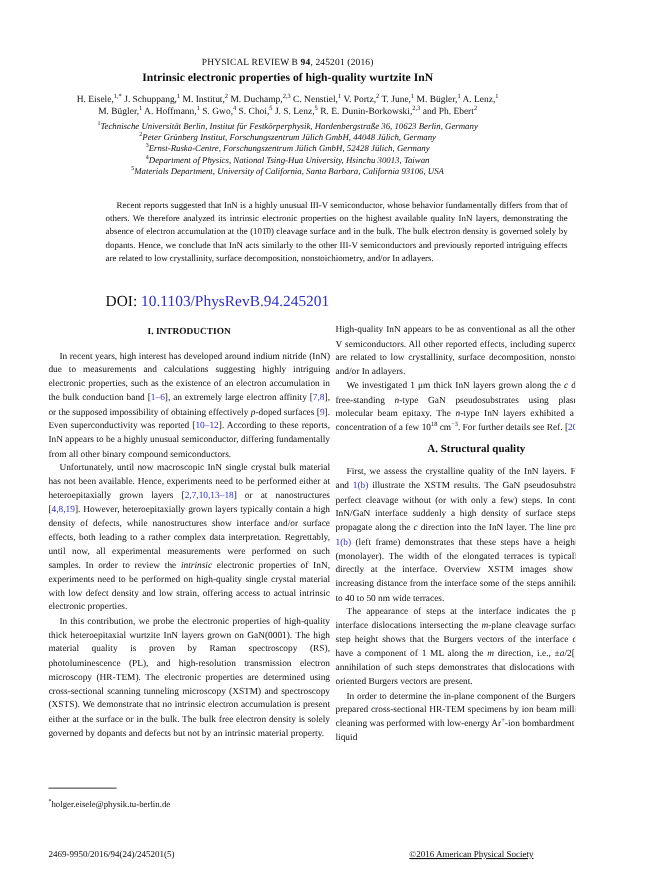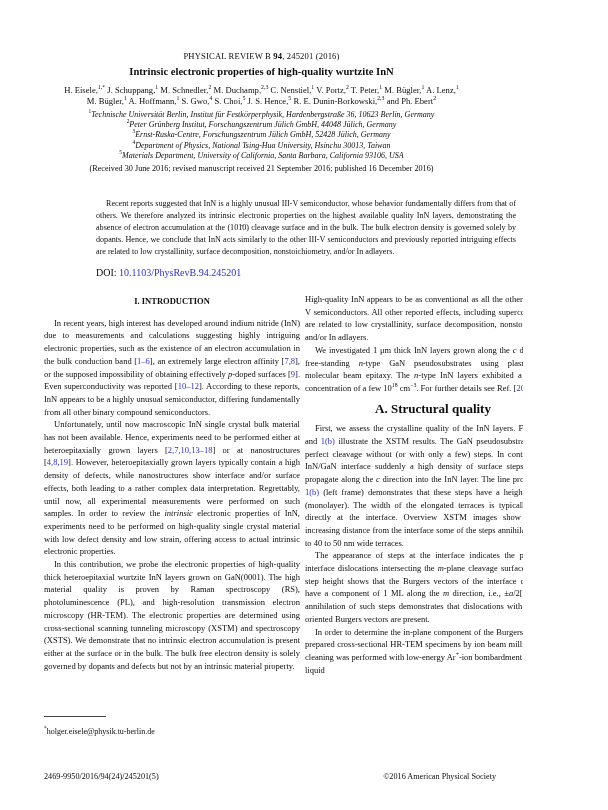--- a/index.html
+++ b/index.html
@@ -11,62 +11,61 @@
   sup{font-size:68%;line-height:0;vertical-align:super;}
   .s-i{font-style:italic;}
   .s-b{font-weight:bold;}
   .s-a{color:#2f2fc4;}
   .masthead{position:absolute;top:51px;left:0;right:0;font-size:8.6px;letter-spacing:.15px;}
   .title{position:absolute;top:66px;left:0;right:0;font-size:10.6px;font-weight:bold;}
   .authors{position:absolute;top:85px;left:24px;right:24px;font-size:8.6px;line-height:11px;}
   .affils{position:absolute;top:110px;left:18px;right:18px;font-size:8px;line-height:10.2px;}
   .received{position:absolute;top:164px;left:0;right:0;font-size:8.2px;}
   .abstract{
-    position:absolute;top:198px;left:96px;width:420px;
+    position:absolute;top:181px;left:96px;width:420px;
     font-size:8.1px;line-height:12px;text-align:justify;text-indent:10px;
   }
-  .doi-line{position:absolute;top:267px;left:96px;font-size:10px;}
+  .doi-line{position:absolute;top:267px;left:96px;font-size:14px;}
   .doi-link{color:#2f2fc4;}
   .columns{position:absolute;top:293px;left:44px;width:525px;display:flex;gap:5px;}
   .col{width:256px;font-size:8.5px;line-height:12.7px;text-align:justify;}
   .col p{margin:0;text-indent:10px;}
   .col p.noindent{text-indent:0;}
   h2.sec{font-size:8.5px;font-weight:bold;text-align:center;margin:2px 0 9px 0;}
   h2.sec2{margin:9px 0 8px 0;}
-  h3.subsec{font-size:13px;font-weight:bold;text-align:center;margin:8px 0 7px 0;}
+  h3.subsec{font-size:10px;font-weight:bold;text-align:center;margin:8px 0 7px 0;}
   .footnote-rule{position:absolute;top:716px;left:44px;width:62px;border-top:1px solid #444;height:0;}
   .footnote{position:absolute;top:727px;left:44px;font-size:8px;}
   .footer{position:absolute;top:772px;left:0;right:0;height:12px;font-size:8.2px;}
   .footer .f-left{position:absolute;left:44px;}
   .footer .f-center{position:absolute;left:0;right:0;text-align:center;}
-  .footer .f-right{position:absolute;right:27px;}
+  .footer .f-right{position:absolute;right:38px;text-decoration:underline;}
 </style>
 </head>
 <body>
 
 <div class="page">
 
   <div class="masthead center"><span>PHYSICAL REVIEW B </span><span class="s-b">94</span><span>, 245201 (2016)</span></div>
 
   <div class="title center">Intrinsic electronic properties of high-quality wurtzite InN</div>
 
   <div class="authors center">
-    <div><span>H. Eisele,</span><sup>1,*</sup><span> J. Schuppang,</span><sup>1</sup><span> M. Schnedler,</span><sup>2</sup><span> M. Duchamp,</span><sup>2,3</sup><span> C. Nenstiel,</span><sup>1</sup><span> V. Portz,</span><sup>2</sup><span> T. Peter,</span><sup>1</sup><span> M. Bügler,</span><sup>1</sup><span> A. Lenz,</span><sup>1</sup></div>
-    <div><span>M. Bügler,</span><sup>1</sup><span> A. Hoffmann,</span><sup>1</sup><span> S. Gwo,</span><sup>4</sup><span> S. Choi,</span><sup>5</sup><span> J. S. Hence,</span><sup>5</sup><span> R. E. Dunin-Borkowski,</span><sup>2,3</sup><span> and Ph. Ebert</span><sup>2</sup></div>
+    <div><span>H. Eisele,</span><sup>1,*</sup><span> J. Schuppang,</span><sup>1</sup><span> M. Institut,</span><sup>2</sup><span> M. Duchamp,</span><sup>2,3</sup><span> C. Nenstiel,</span><sup>1</sup><span> V. Portz,</span><sup>2</sup><span> T. June,</span><sup>1</sup><span> M. Bügler,</span><sup>1</sup><span> A. Lenz,</span><sup>1</sup></div>
+    <div><span>M. Bügler,</span><sup>1</sup><span> A. Hoffmann,</span><sup>1</sup><span> S. Gwo,</span><sup>4</sup><span> S. Choi,</span><sup>5</sup><span> J. S. Lenz,</span><sup>5</sup><span> R. E. Dunin-Borkowski,</span><sup>2,3</sup><span> and Ph. Ebert</span><sup>2</sup></div>
   </div>
 
   <div class="affils center">
     <div><sup>1</sup><span class="s-i">Technische Universität Berlin, Institut für Festkörperphysik, Hardenbergstraße 36, 10623 Berlin, Germany</span></div>
     <div><sup>2</sup><span class="s-i">Peter Grünberg Institut, Forschungszentrum Jülich GmbH, 44048 Jülich, Germany</span></div>
     <div><sup>3</sup><span class="s-i">Ernst-Ruska-Centre, Forschungszentrum Jülich GmbH, 52428 Jülich, Germany</span></div>
     <div><sup>4</sup><span class="s-i">Department of Physics, National Tsing-Hua University, Hsinchu 30013, Taiwan</span></div>
     <div><sup>5</sup><span class="s-i">Materials Department, University of California, Santa Barbara, California 93106, USA</span></div>
   </div>
 
-  <div class="received center">(Received 30 June 2016; revised manuscript received 21 September 2016; published 16 December 2016)</div>
 
   <div class="abstract"><span>Recent reports suggested that InN is a highly unusual III-V semiconductor, whose behavior fundamentally differs from that of others. We therefore analyzed its intrinsic electronic properties on the highest available quality InN layers, demonstrating the absence of electron accumulation at the (101̄0) cleavage surface and in the bulk. The bulk electron density is governed solely by dopants. Hence, we conclude that InN acts similarly to the other III-V semiconductors and previously reported intriguing effects are related to low crystallinity, surface decomposition, nonstoichiometry, and/or In adlayers.</span></div>
 
   <div class="doi-line"><span>DOI: </span><span class="doi-link">10.1103/PhysRevB.94.245201</span></div>
 
   <div class="columns">
     <div class="col">
       <h2 class="sec">I. INTRODUCTION</h2>
       <p><span>In recent years, high interest has developed around indium nitride (InN) due to measurements and calculations suggesting highly intriguing electronic properties, such as the existence of an electron accumulation in the bulk conduction band [</span><span class="s-a">1–6</span><span>], an extremely large electron affinity [</span><span class="s-a">7,8</span><span>], or the supposed impossibility of obtaining effectively </span><span class="s-i">p</span><span>-doped surfaces [</span><span class="s-a">9</span><span>]. Even superconductivity was reported [</span><span class="s-a">10–12</span><span>]. According to these reports, InN appears to be a highly unusual semiconductor, differing fundamentally from all other binary compound semiconductors.</span></p>
       <p><span>Unfortunately, until now macroscopic InN single crystal bulk material has not been available. Hence, experiments need to be performed either at heteroepitaxially grown layers [</span><span class="s-a">2,7,10,13–18</span><span>] or at nanostructures [</span><span class="s-a">4,8,19</span><span>]. However, heteroepitaxially grown layers typically contain a high density of defects, while nanostructures show interface and/or surface effects, both leading to a rather complex data interpretation. Regrettably, until now, all experimental measurements were performed on such samples. In order to review the </span><span class="s-i">intrinsic</span><span> electronic properties of InN, experiments need to be performed on high-quality single crystal material with low defect density and low strain, offering access to actual intrinsic electronic properties.</span></p>

